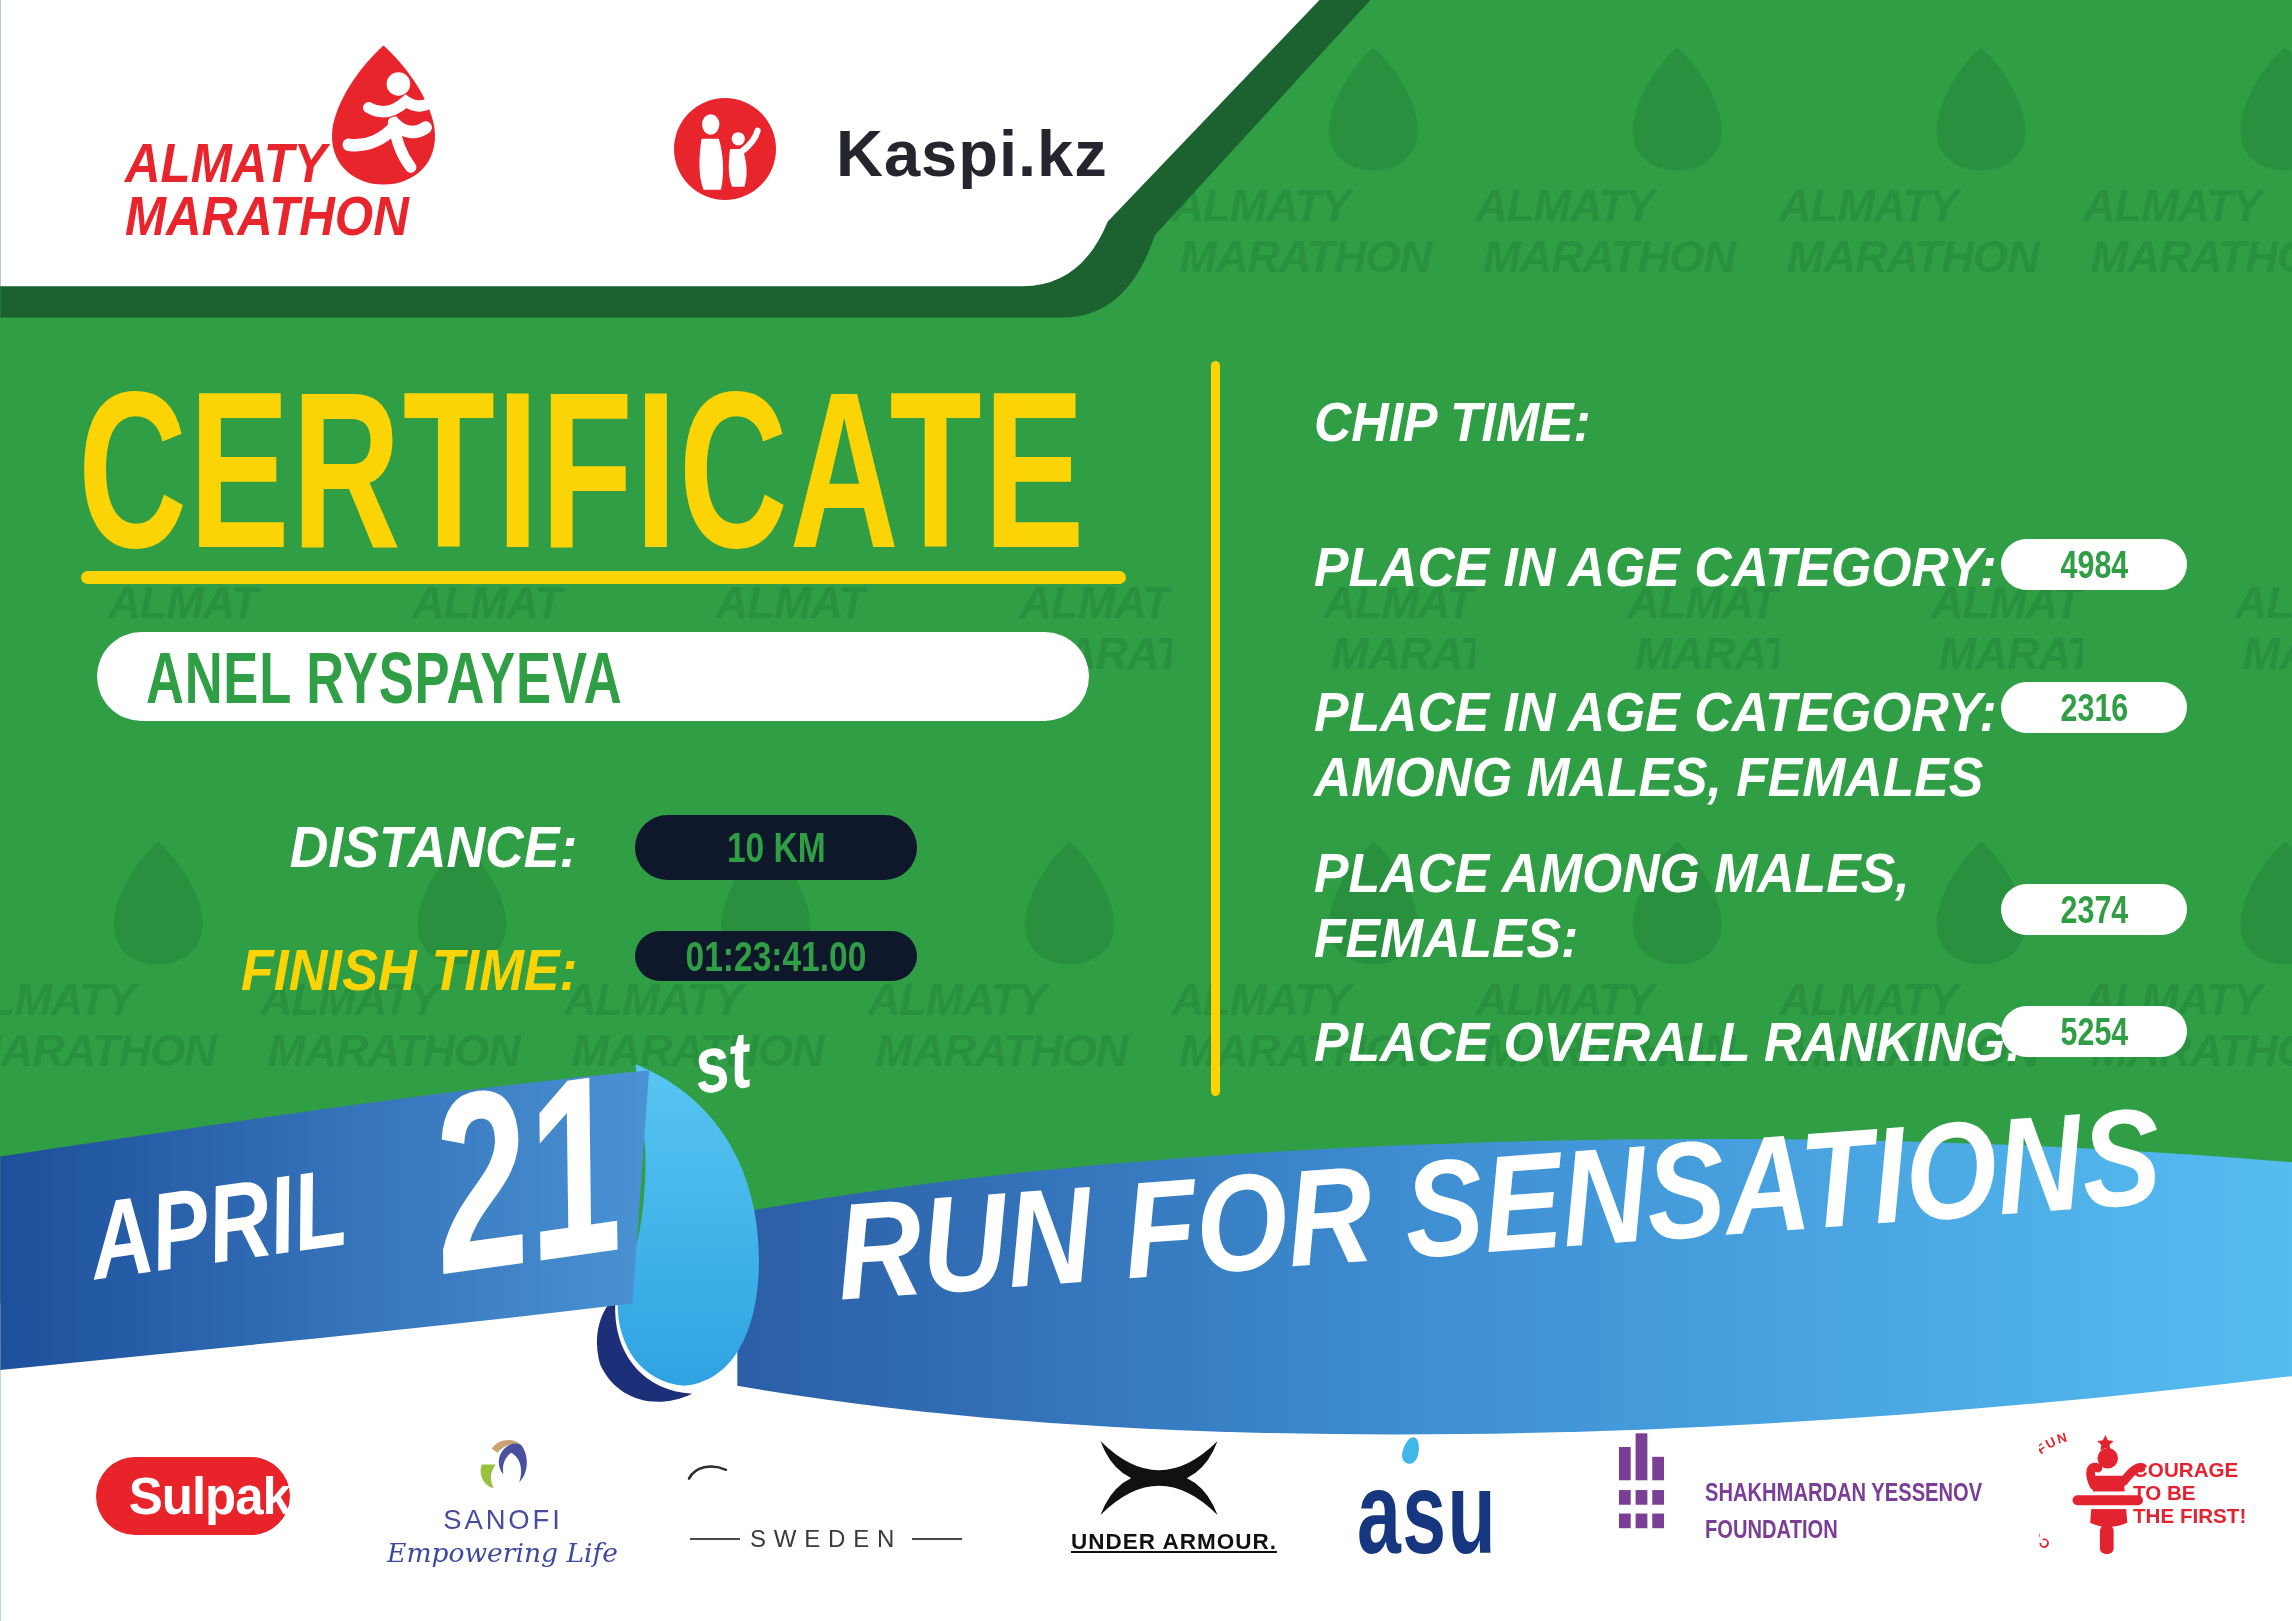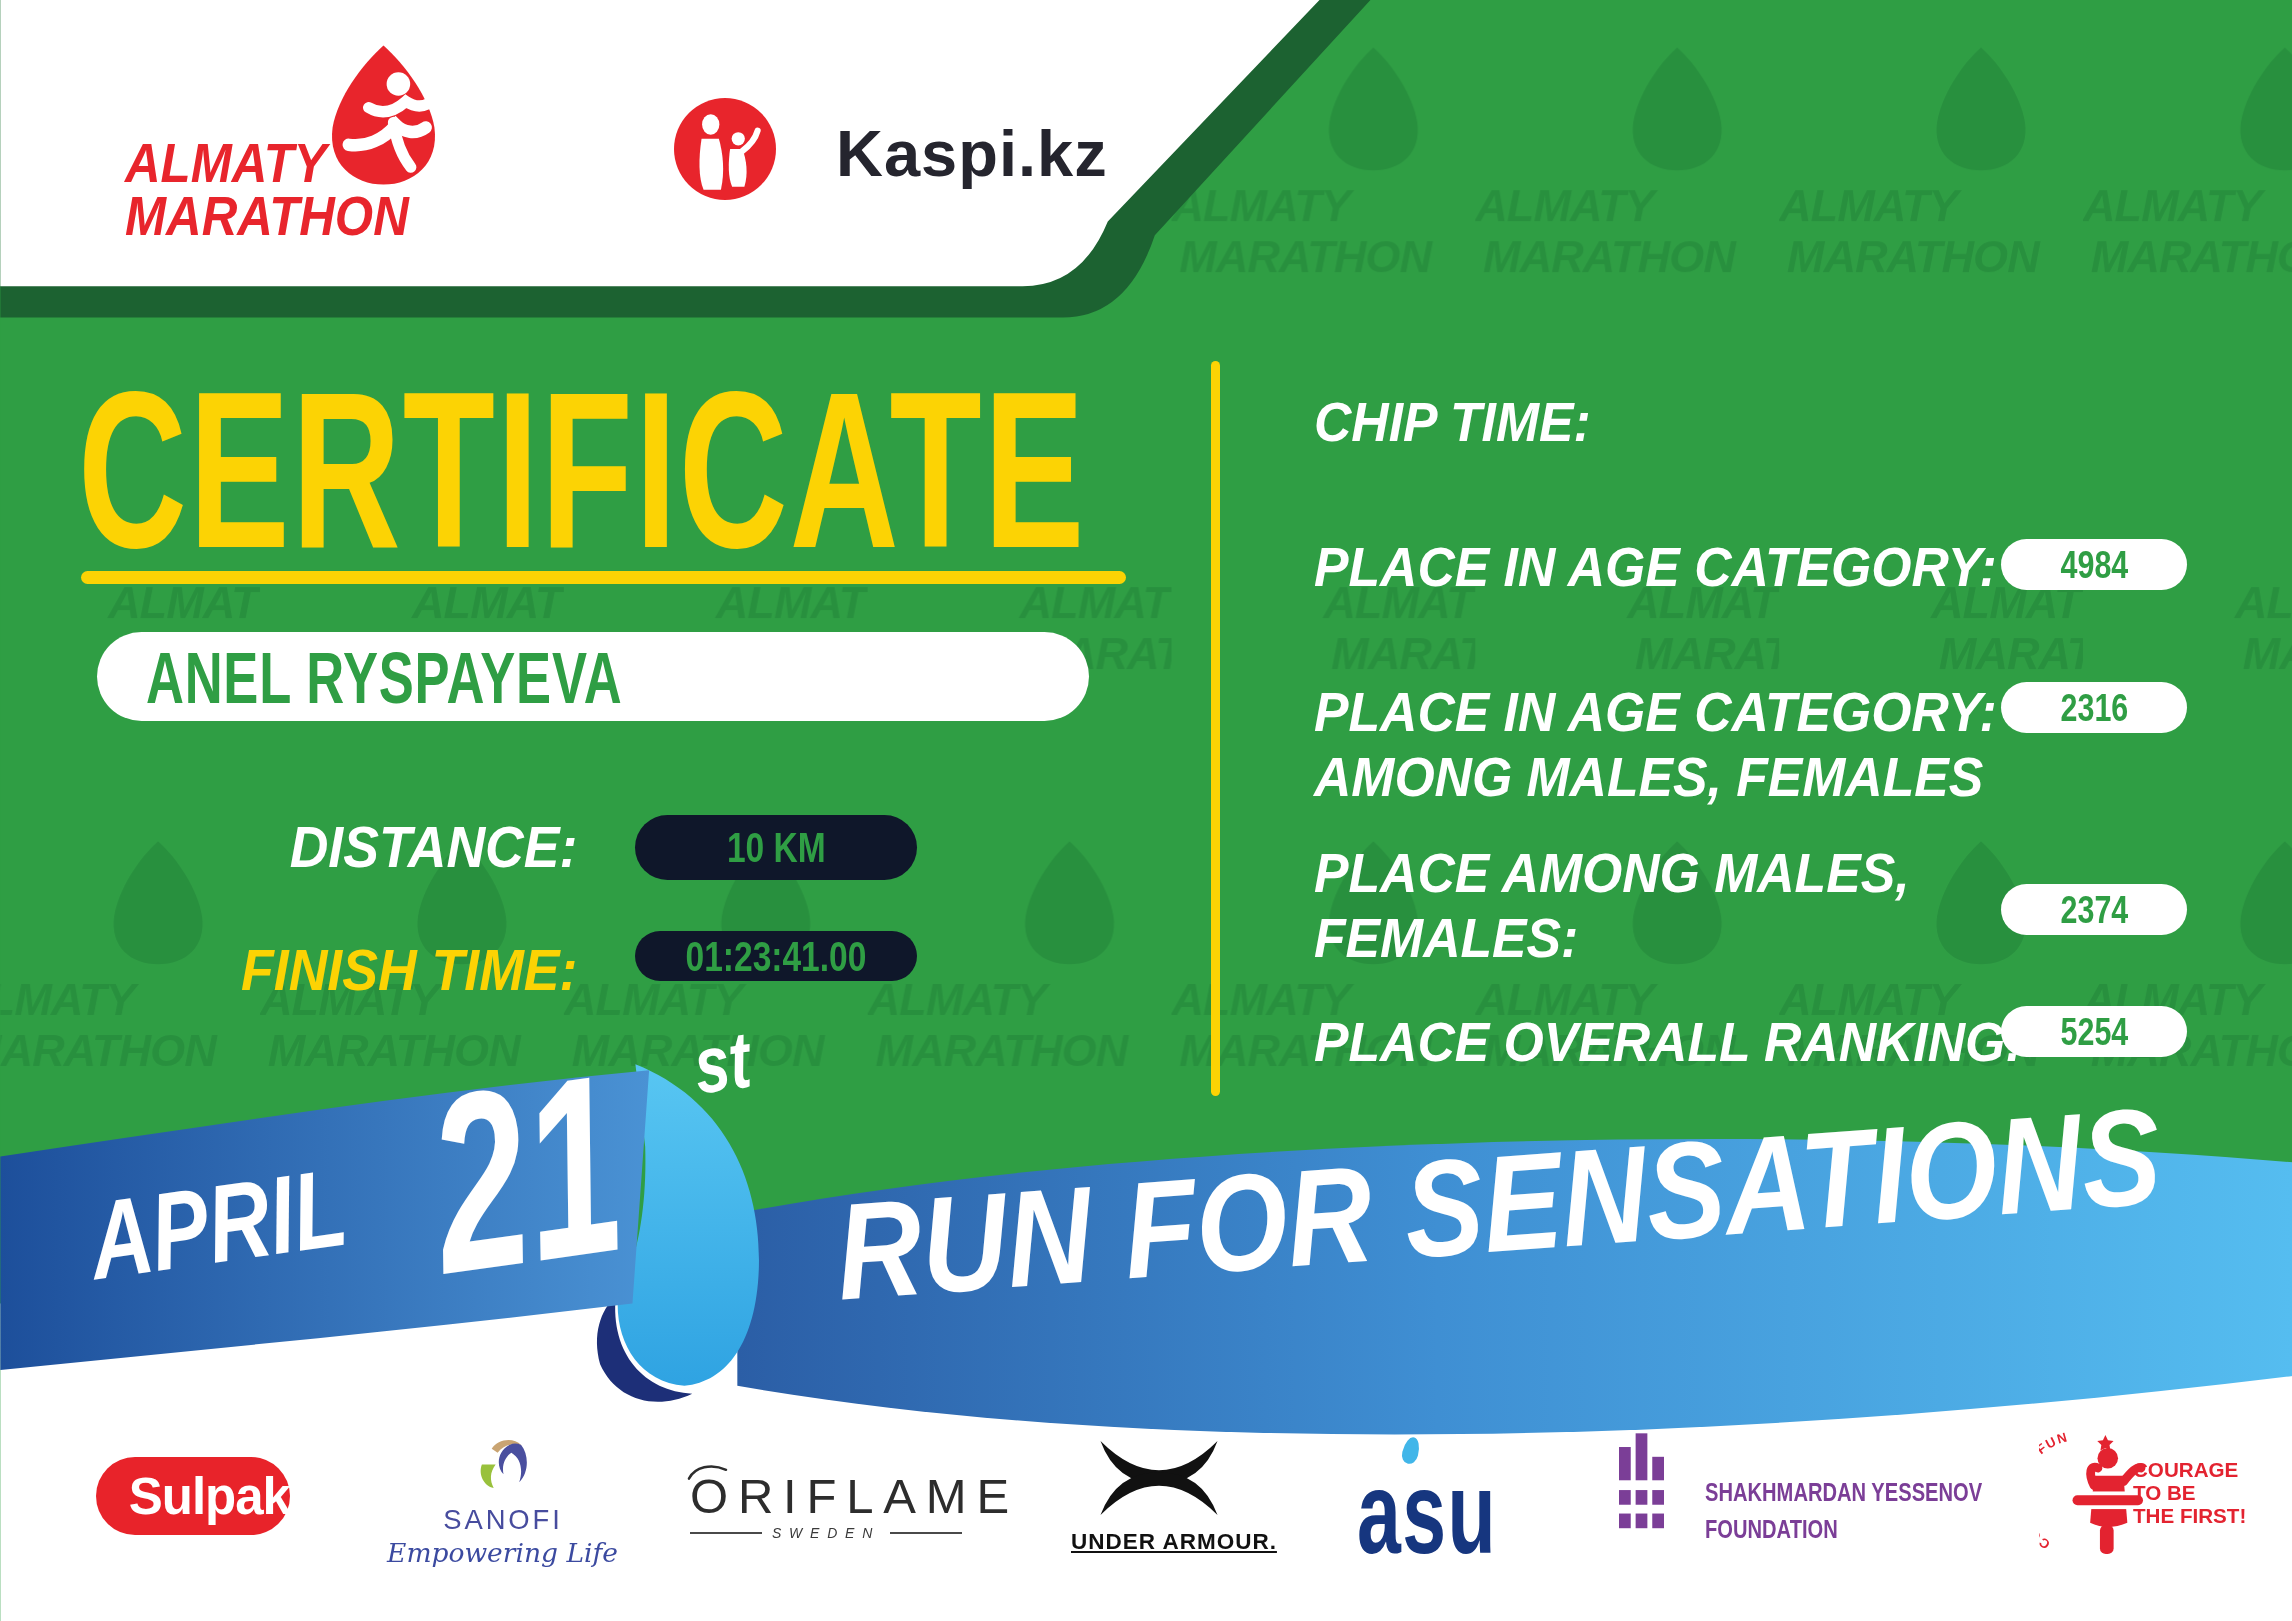--- a/index.html
+++ b/index.html
@@ -66,21 +66,21 @@
   .sulpak-pill{left:96px;top:1457px;width:194px;height:78px;border-radius:39px;background:#e8232a;
     display:flex;align-items:center;justify-content:flex-end;}
   .sulpak-pill span{color:#fff;font-weight:bold;font-size:51px;letter-spacing:-1px;}
   .sanofi-name{left:405px;top:1504px;width:196px;text-align:center;font-size:27.4px;letter-spacing:2.9px;
     color:#474c9e;font-weight:normal;}
   .sanofi-tag{left:385px;top:1537px;width:235px;text-align:center;font-size:26.5px;font-style:italic;
     font-family:"DejaVu Serif",serif;color:#3b4aa0;}
   .ori-name{left:690px;top:1468px;font-size:49px;font-weight:400;letter-spacing:9.8px;color:#2d2d2d;}
   .ori-sub{left:690px;top:1525px;width:272px;display:flex;align-items:center;gap:9.8px;}
   .ori-sub .ln{flex:1;height:2.9px;background:#4a4a4a;}
-  .ori-sub .txt{font-size:14px;letter-spacing:7.8px;color:#3a3a3a;font-style:italic;}
+  .ori-sub .txt{font-size:24px;letter-spacing:7.8px;color:#3a3a3a;}
   .ua-label{left:1071px;top:1529px;width:176px;text-align:center;font-size:22.5px;font-weight:bold;
     letter-spacing:1px;color:#111;text-decoration:underline;}
   .asu-text{left:1357px;top:1455px;font-size:116px;font-weight:bold;color:#16367f;
     letter-spacing:2px;transform:scaleX(.68);transform-origin:left top;line-height:1;}
   .asu-drop{left:1403px;top:1437px;width:15.7px;height:26.5px;background:#41b6e9;
     border-radius:50% 50% 50% 50%/62% 62% 38% 38%;transform:rotate(14deg);}
   .yes-line{left:1705px;font-weight:bold;color:#7b3e97;font-size:26.5px;line-height:29px;
     transform:scaleX(.76);transform-origin:left top;letter-spacing:0;}
   .yes-1{top:1478px;} .yes-2{top:1515px;}
   .cf-text{left:2133px;color:#e32330;font-weight:bold;font-size:20.6px;line-height:22.5px;}
@@ -211,21 +211,20 @@
   </div>
 
   <svg class="abs" style="left:476px;top:1437px;" width="55" height="57" viewBox="0 0 56 58">
     <path d="M16,12 C22,2 38,0 46,8 C38,6 28,8 22,16 Z" fill="#c9a472"></path>
     <path d="M6,28 C2,38 8,50 18,52 C14,44 14,36 20,28 Z" fill="#99c13c"></path>
     <path d="M46,8 C54,18 54,36 44,46 C48,34 46,22 36,16 C30,20 26,28 28,38 C20,30 22,14 34,8 C38,6 42,6 46,8 Z" fill="#4a4f9f"></path>
   </svg>
   <div class="abs sanofi-name">SANOFI</div>
   <div class="abs sanofi-tag">Empowering Life</div>
 
-  <div class="abs ori-name">ORIFLAME</div>
   <svg class="abs" style="left:686px;top:1462px;" width="43" height="19.6" viewBox="0 0 44 20">
     <path d="M3,17 C9,5 26,1 41,8" fill="none" stroke="#2d2d2d" stroke-width="2.5" stroke-linecap="round"></path>
   </svg>
   <div class="abs ori-sub">
     <span class="ln"></span>
     <span class="txt">SWEDEN</span>
     <span class="ln"></span>
   </div>
 
   <svg class="abs" style="left:1098px;top:1439px;" width="122" height="78" viewBox="0 0 124 80">

